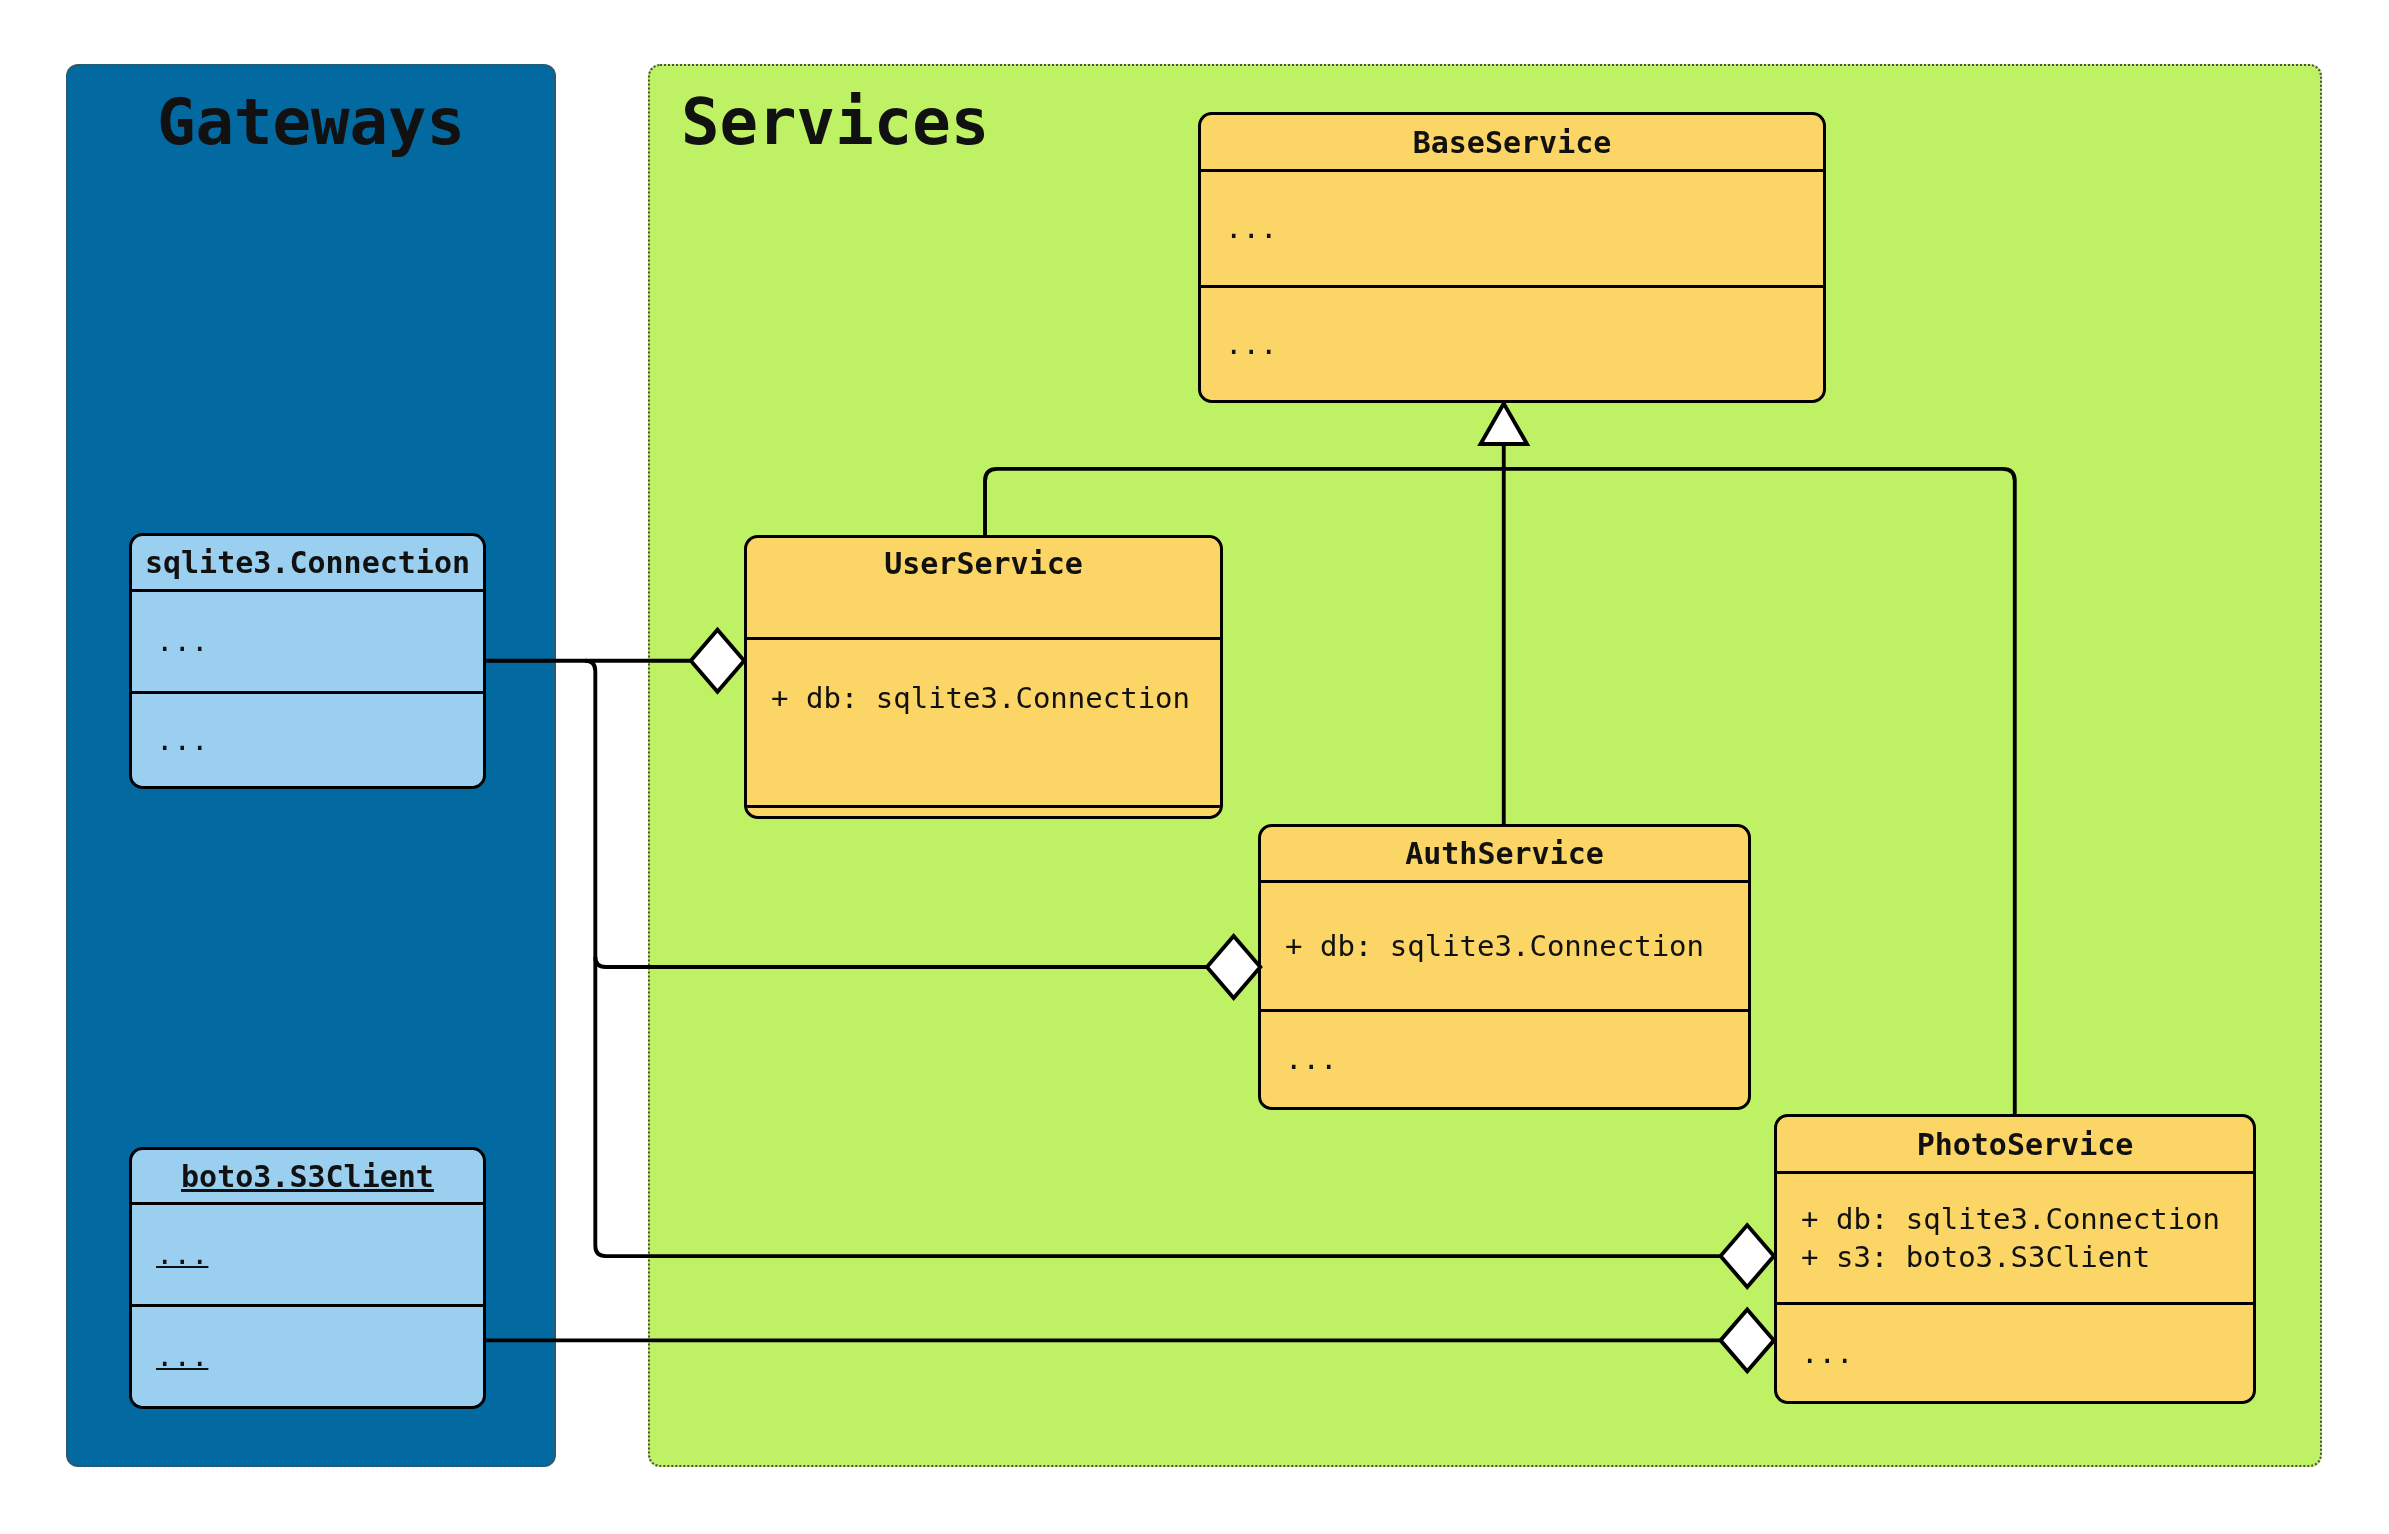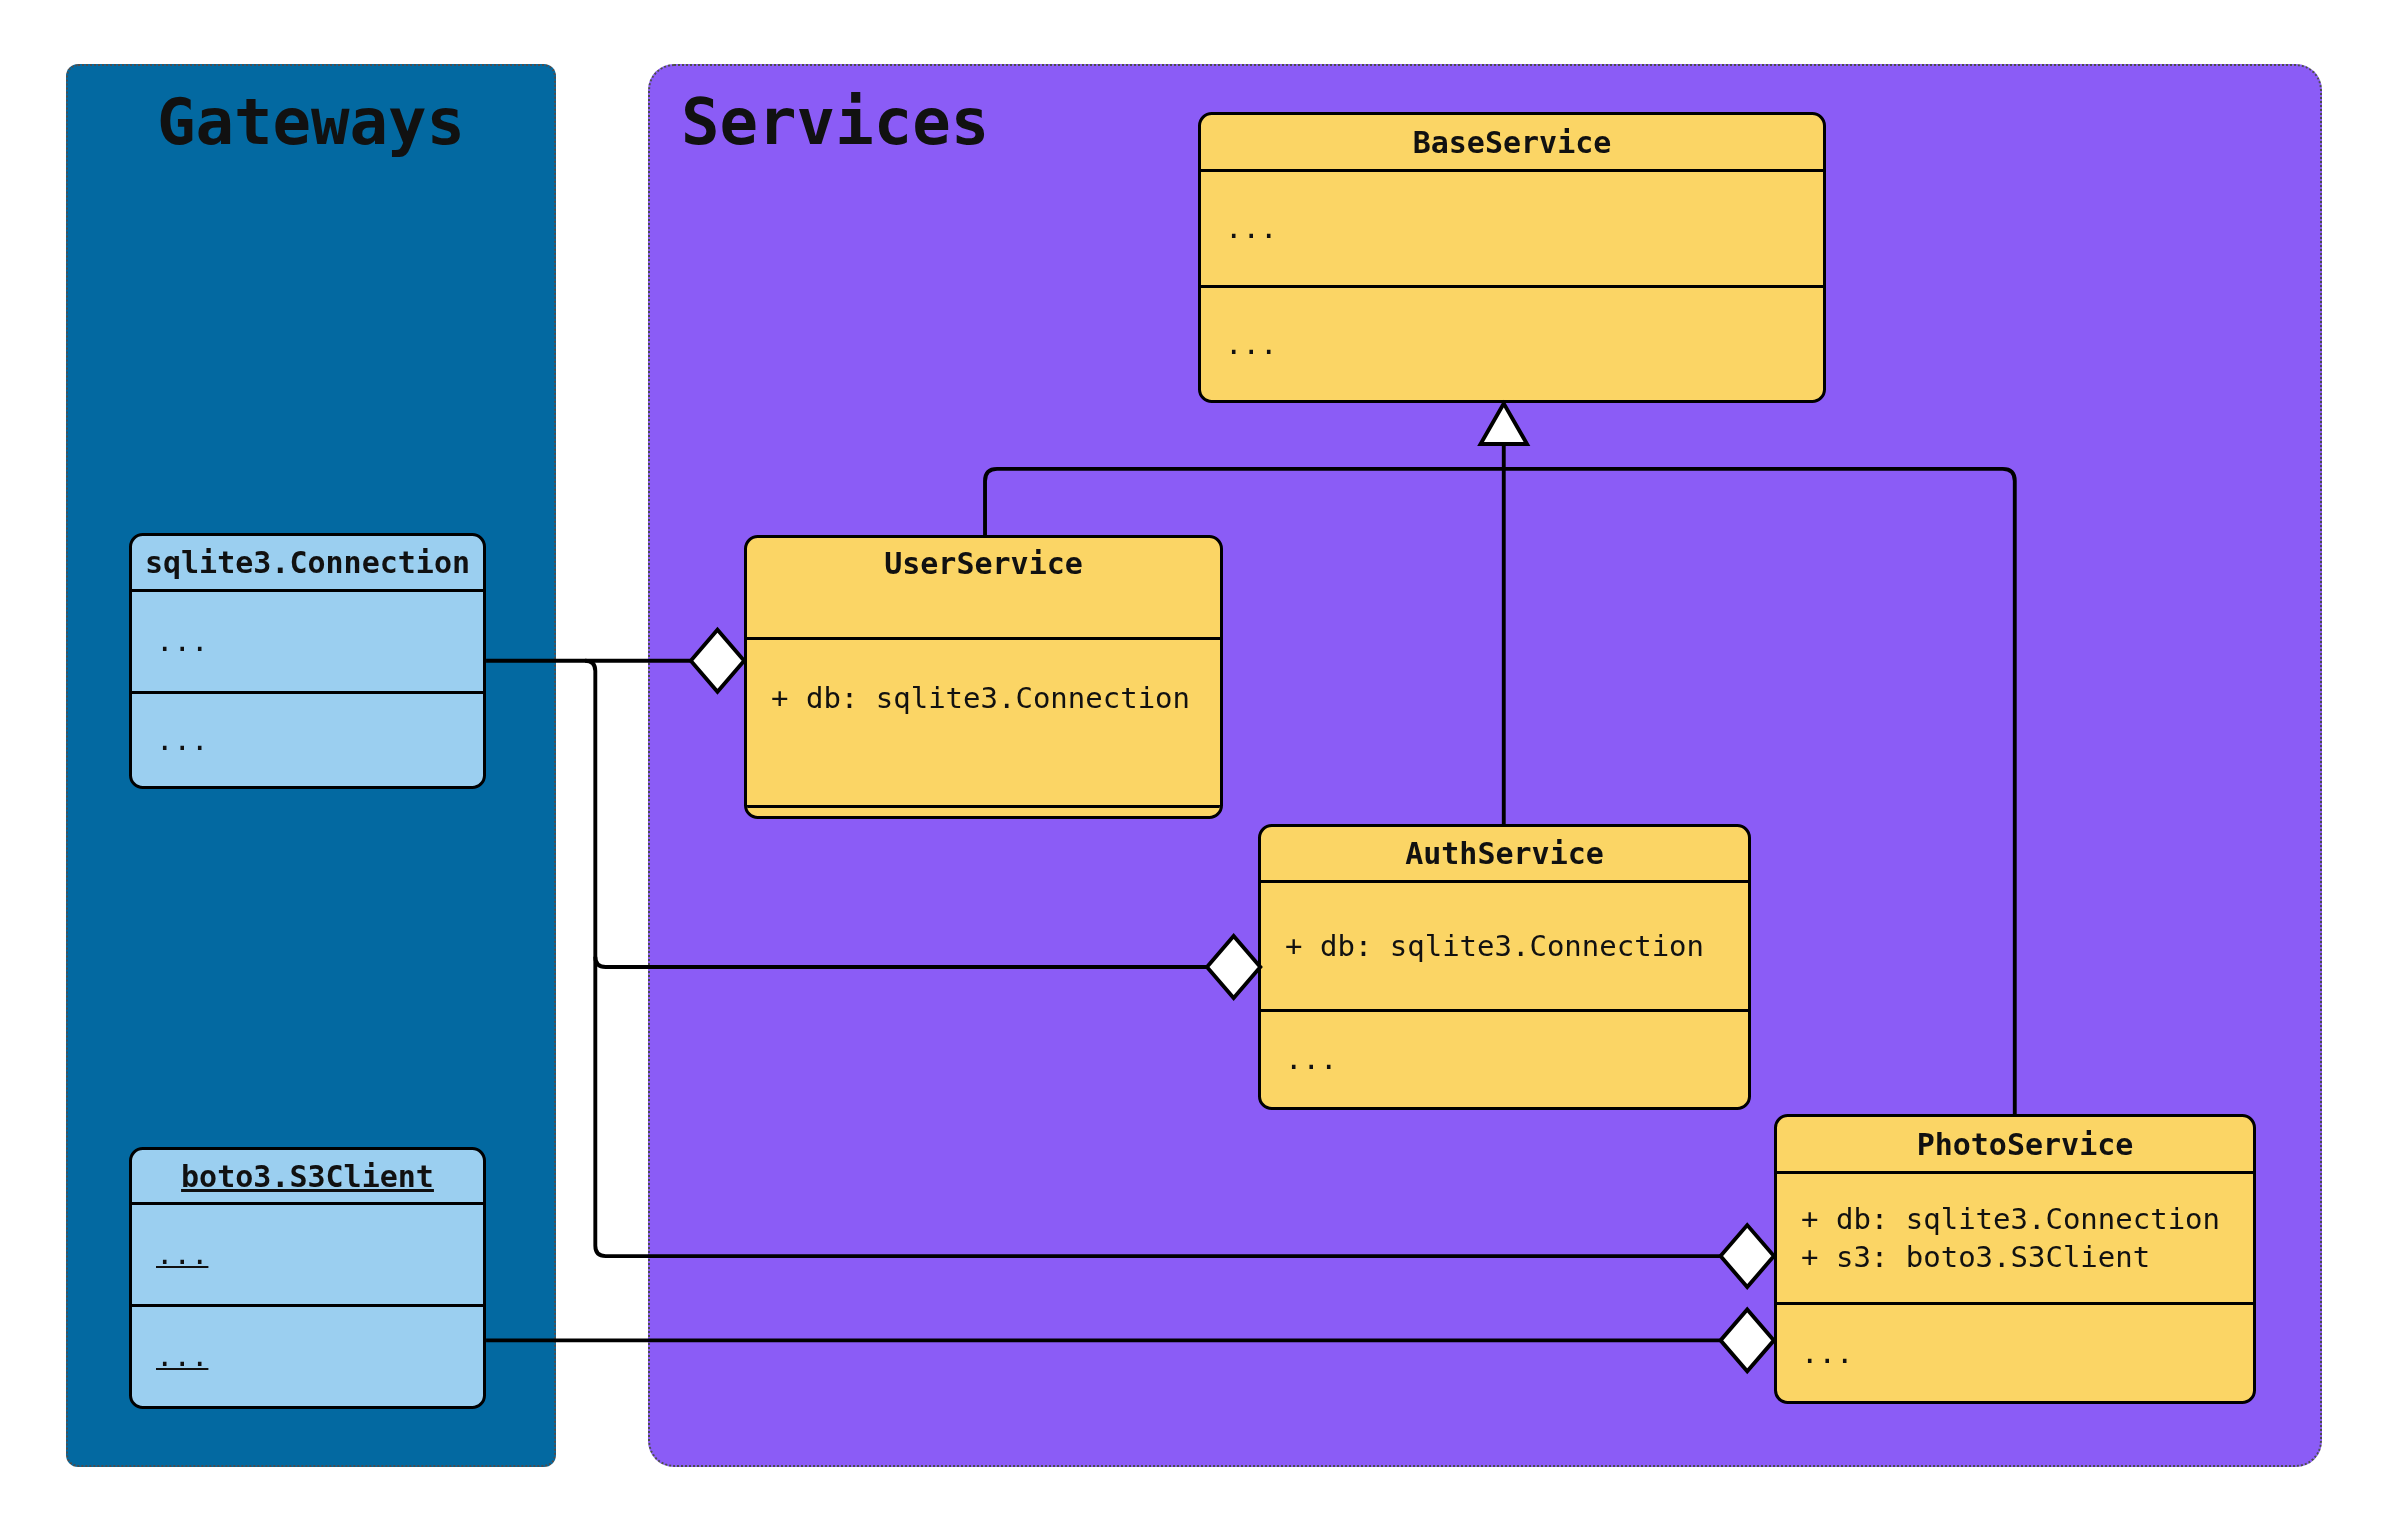--- a/index.html
+++ b/index.html
@@ -11,21 +11,21 @@
     color:#111;
     overflow:hidden;
   }
   .group{
     position:absolute;
     border:2.6px dotted #4d4d4d;
     border-radius:12px;
     box-sizing:border-box;
   }
   .group-gateways{left:66px;top:64px;width:490px;height:1403px;background:#0369a1;}
-  .group-services{left:648px;top:64px;width:1674px;height:1403px;background:#8b5cf6;border-radius:26px;}
+  .group-services{left:648px;top:64px;width:1674px;height:1403px;background:#bef264;}
   .group-title{
     position:absolute;top:19px;
     font-size:64px;font-weight:bold;letter-spacing:0px;
     white-space:nowrap;
   }
   .group-gateways .group-title{left:0;width:100%;text-align:center;}
   .group-services .group-title{left:31px;}
 
   .uml-class{
     position:absolute;

